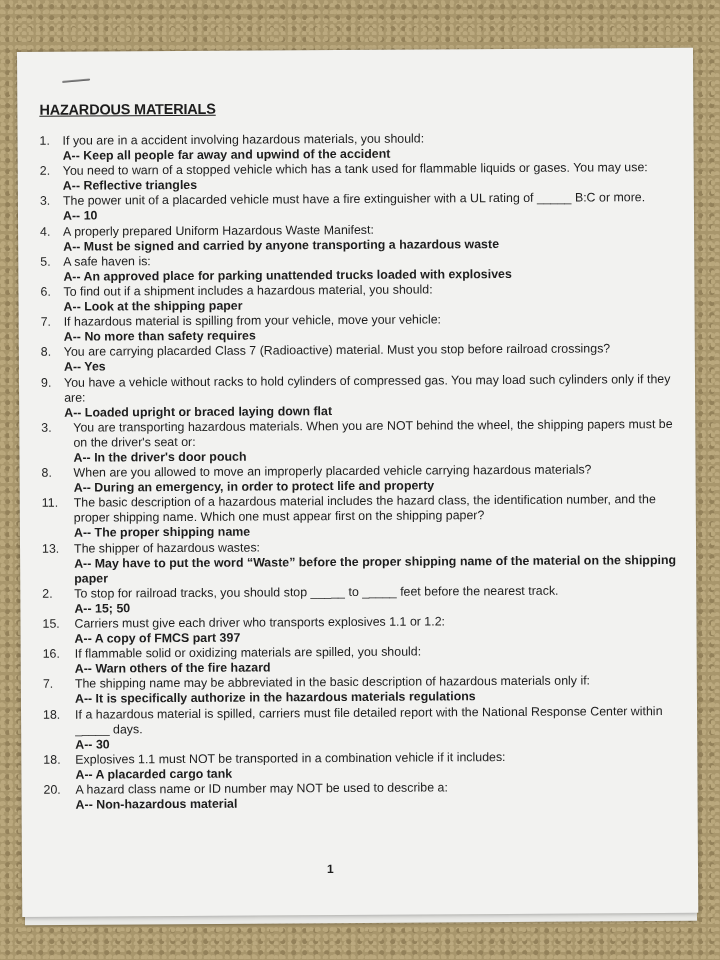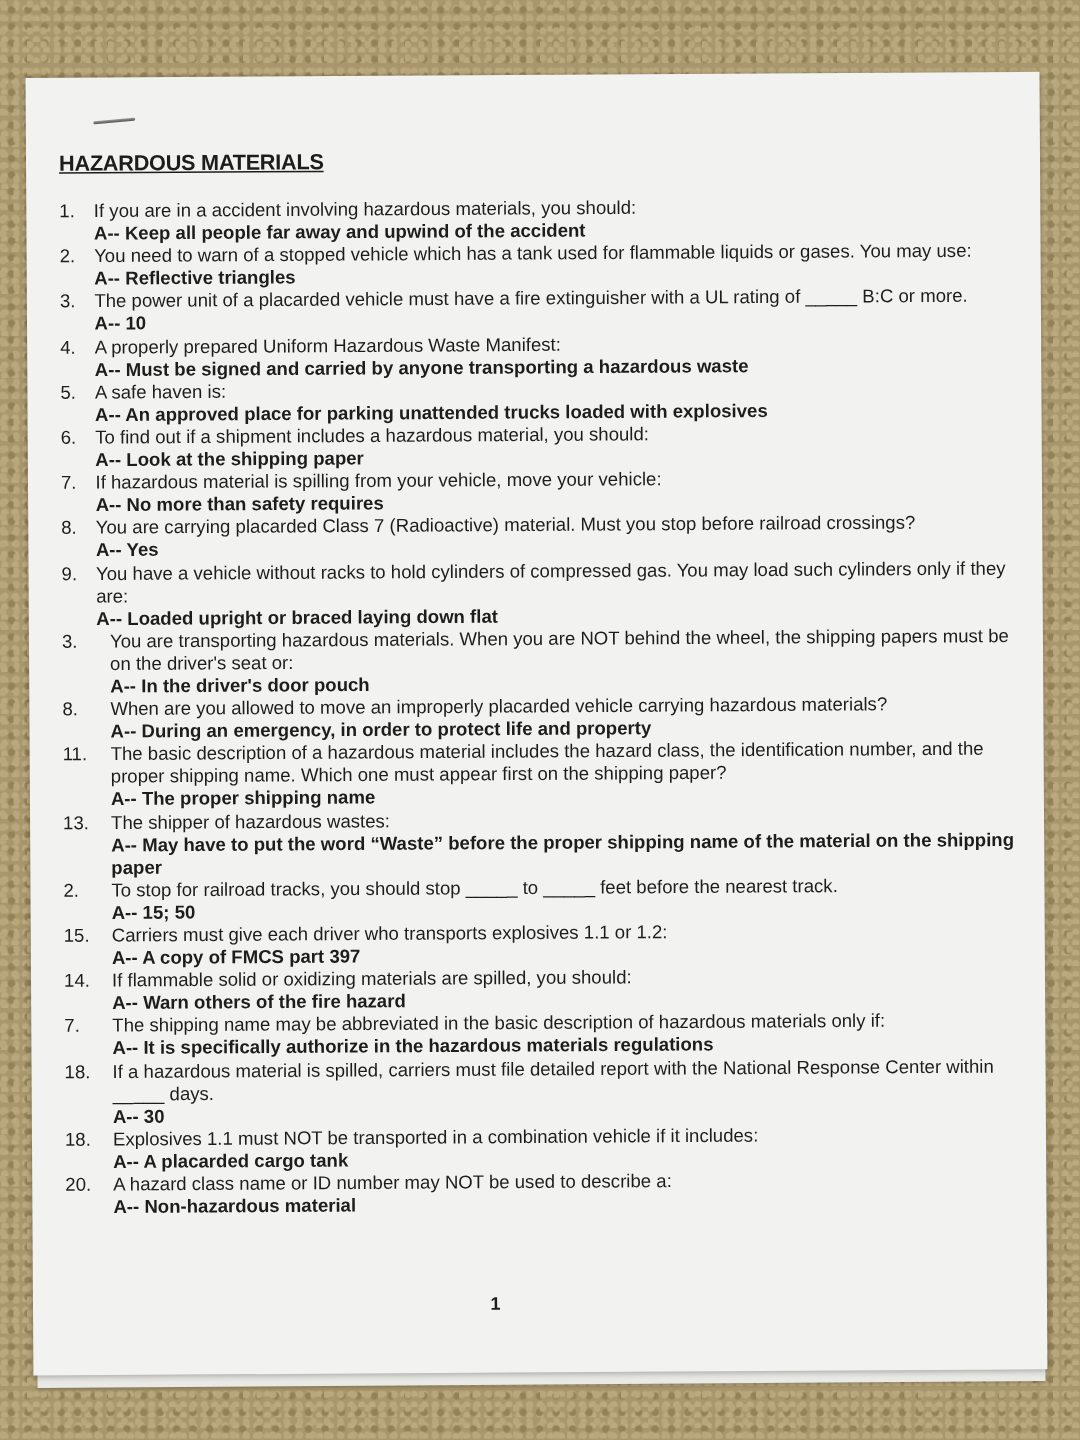--- a/index.html
+++ b/index.html
@@ -153,21 +153,21 @@
         </span>
       </div>
     <div class="item two">
         <span class="num">15.</span>
         <span class="body">
           <span class="q">Carriers must give each driver who transports explosives 1.1 or 1.2:</span>
           <span class="a">A-- A copy of FMCS part 397</span>
         </span>
       </div>
     <div class="item two">
-        <span class="num">14.</span>
+        <span class="num">16.</span>
         <span class="body">
           <span class="q">If flammable solid or oxidizing materials are spilled, you should:</span>
           <span class="a">A-- Warn others of the fire hazard</span>
         </span>
       </div>
     <div class="item two">
         <span class="num">7.</span>
         <span class="body">
           <span class="q">The shipping name may be abbreviated in the basic description of hazardous materials only if:</span>
           <span class="a">A-- It is specifically authorize in the hazardous materials regulations</span>

